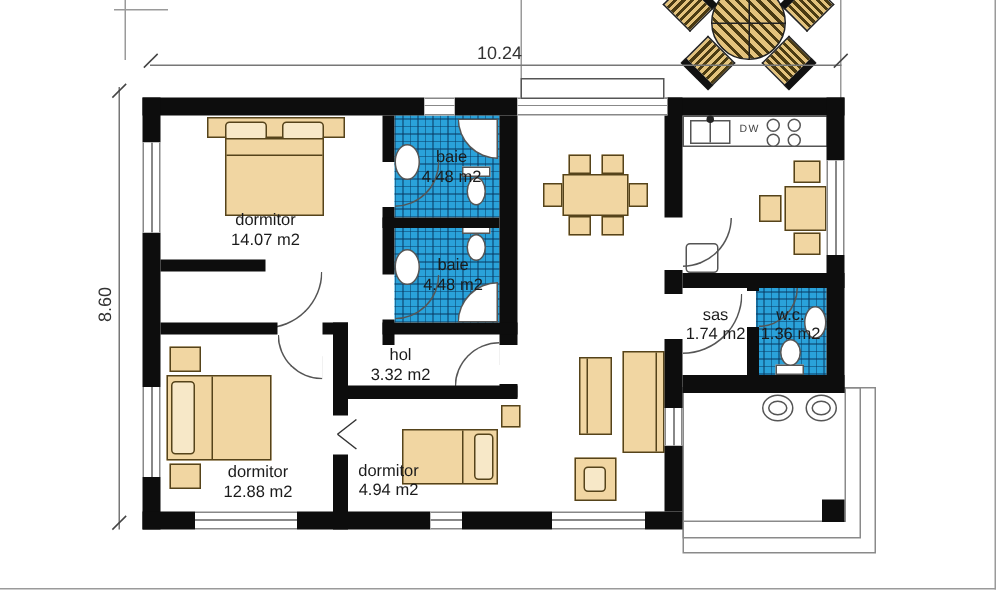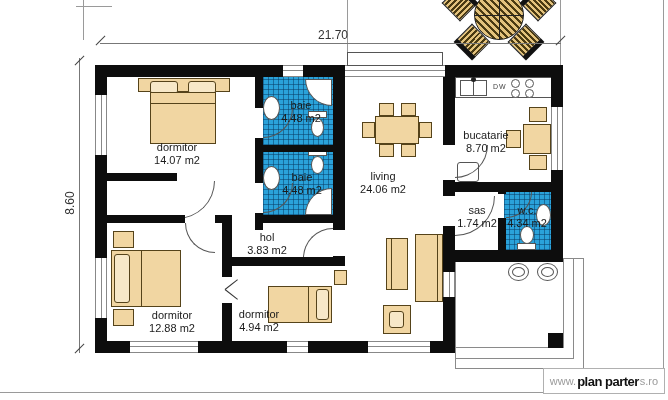--- a/index.html
+++ b/index.html
@@ -55,21 +55,21 @@
   <div class="fline" style="left:474px;top:15px;width:50px;height:1px;background:#222"></div>
   <div class="fline" style="left:499px;top:-10px;width:1px;height:50px;background:#222"></div>
   <div class="stripeB" style="left:447px;top:-10px;width:26px;height:26px;transform:rotate(45deg);border-top:5px solid #111"></div>
   <div class="stripeB" style="left:525px;top:-10px;width:26px;height:26px;transform:rotate(-45deg);border-top:5px solid #111"></div>
   <div class="stripeB" style="left:459px;top:29px;width:26px;height:26px;transform:rotate(45deg);border-bottom:5px solid #111"></div>
   <div class="stripeB" style="left:513px;top:29px;width:26px;height:26px;transform:rotate(-45deg);border-bottom:5px solid #111"></div>
 
   <div class="dline z7" style="left:100px;top:43px;width:461px;height:1px"></div>
   <div class="tick z7" style="left:94px;top:40px"></div>
   <div class="tick z7" style="left:554px;top:40px"></div>
-  <div class="dimtxt" style="left:333px;top:28px;transform:translateX(-50%)">21.70</div>
+  <div class="dimtxt" style="left:333px;top:28px;transform:translateX(-50%)">10.24</div>
   <div class="dline z7" style="left:79px;top:58px;width:1px;height:295px"></div>
   <div class="tick z7" style="left:73px;top:60px"></div>
   <div class="tick z7" style="left:73px;top:348px"></div>
   <div class="dimtxt" style="left:58px;top:196px;transform:rotate(-90deg)">8.60</div>
 
   <div class="tline z1" style="left:455px;top:258px;width:129px;height:111px"></div>
   <div class="tline z1" style="left:455px;top:258px;width:119px;height:101px"></div>
   <div class="tline z1" style="left:455px;top:258px;width:109px;height:90px"></div>
   <div class="fix z2" style="left:508px;top:263px;width:21px;height:18px;border-radius:50%"></div>
   <div class="fix z2" style="left:512px;top:267px;width:13px;height:10px;border-radius:50%"></div>
@@ -202,48 +202,35 @@
     <div>14.07 m2</div>
   </div>
   <div class="lbl" style="left:301px;top:99px">
     <div>baie</div>
     <div>4.48 m2</div>
   </div>
   <div class="lbl" style="left:302px;top:171px">
     <div>baie</div>
     <div>4.48 m2</div>
   </div>
-  <div class="lbl" style="left:383px;top:170px">
-    <div>living</div>
-    <div>24.06 m2</div>
-  </div>
-  <div class="lbl" style="left:486px;top:129px">
-    <div>bucatarie</div>
-    <div>8.70 m2</div>
-  </div>
   <div class="lbl" style="left:477px;top:204px">
     <div>sas</div>
     <div>1.74 m2</div>
   </div>
   <div class="lbl" style="left:527px;top:204px">
     <div>w.c.</div>
-    <div>4.34 m2</div>
+    <div>1.36 m2</div>
   </div>
   <div class="lbl" style="left:267px;top:231px">
     <div>hol</div>
-    <div>3.83 m2</div>
+    <div>3.32 m2</div>
   </div>
   <div class="lbl" style="left:172px;top:309px">
     <div>dormitor</div>
     <div>12.88 m2</div>
   </div>
   <div class="lbl" style="left:259px;top:308px">
     <div>dormitor</div>
     <div>4.94 m2</div>
   </div>
 
-  <div id="watermark">
-    <span class="wm-g">www.</span>
-      <span class="wm-b">plan parter</span>
-      <span class="wm-g">s.ro</span>
-  </div>
 
 </div>
 
 </body></html>

